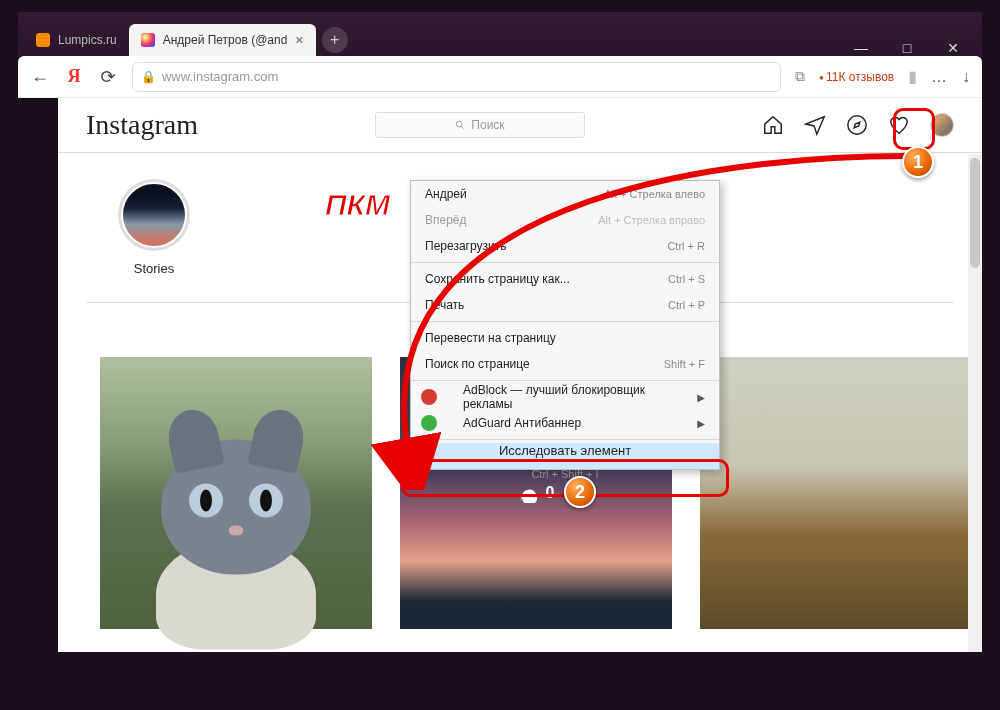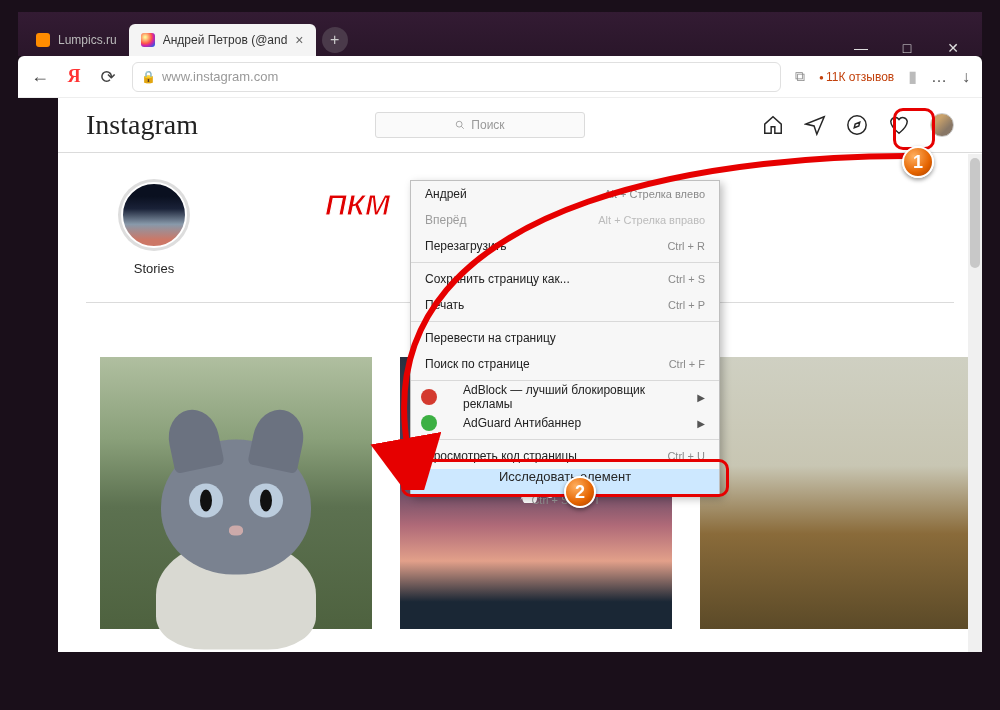--- a/index.html
+++ b/index.html
@@ -242,38 +242,34 @@
   <div class="row">
       <span>Печать</span>
       <span class="sc">Ctrl + P</span>
     </div>
   <hr>
   <div class="row">
       <span>Перевести на страницу</span>
     </div>
   <div class="row">
       <span>Поиск по странице</span>
-      <span class="sc">Ctrl + F</span>
+      <span class="sc">Shift + F</span>
     </div>
   <hr>
   <div class="row icon">
       <span class="ic" style="background:#d43a2f"></span>
       <span>AdBlock — лучший блокировщик рекламы</span>
       <span class="tri">▶</span>
     </div>
   <div class="row icon">
       <span class="ic" style="background:#3cb043"></span>
       <span>AdGuard Антибаннер</span>
       <span class="tri">▶</span>
     </div>
   <hr>
-  <div class="row">
-      <span>Просмотреть код страницы</span>
-      <span class="sc">Ctrl + U</span>
-    </div>
   <div class="row hl">
       <span>Исследовать элемент</span>
       <span class="sc">Ctrl + Shift + I</span>
     </div>
 </div>
 
 <div class="ann-box" style="left:893px; top:108px; width:42px; height:42px;"></div>
 <div class="badge" style="left:902px; top:146px;">
     <span>1</span>
   </div>

